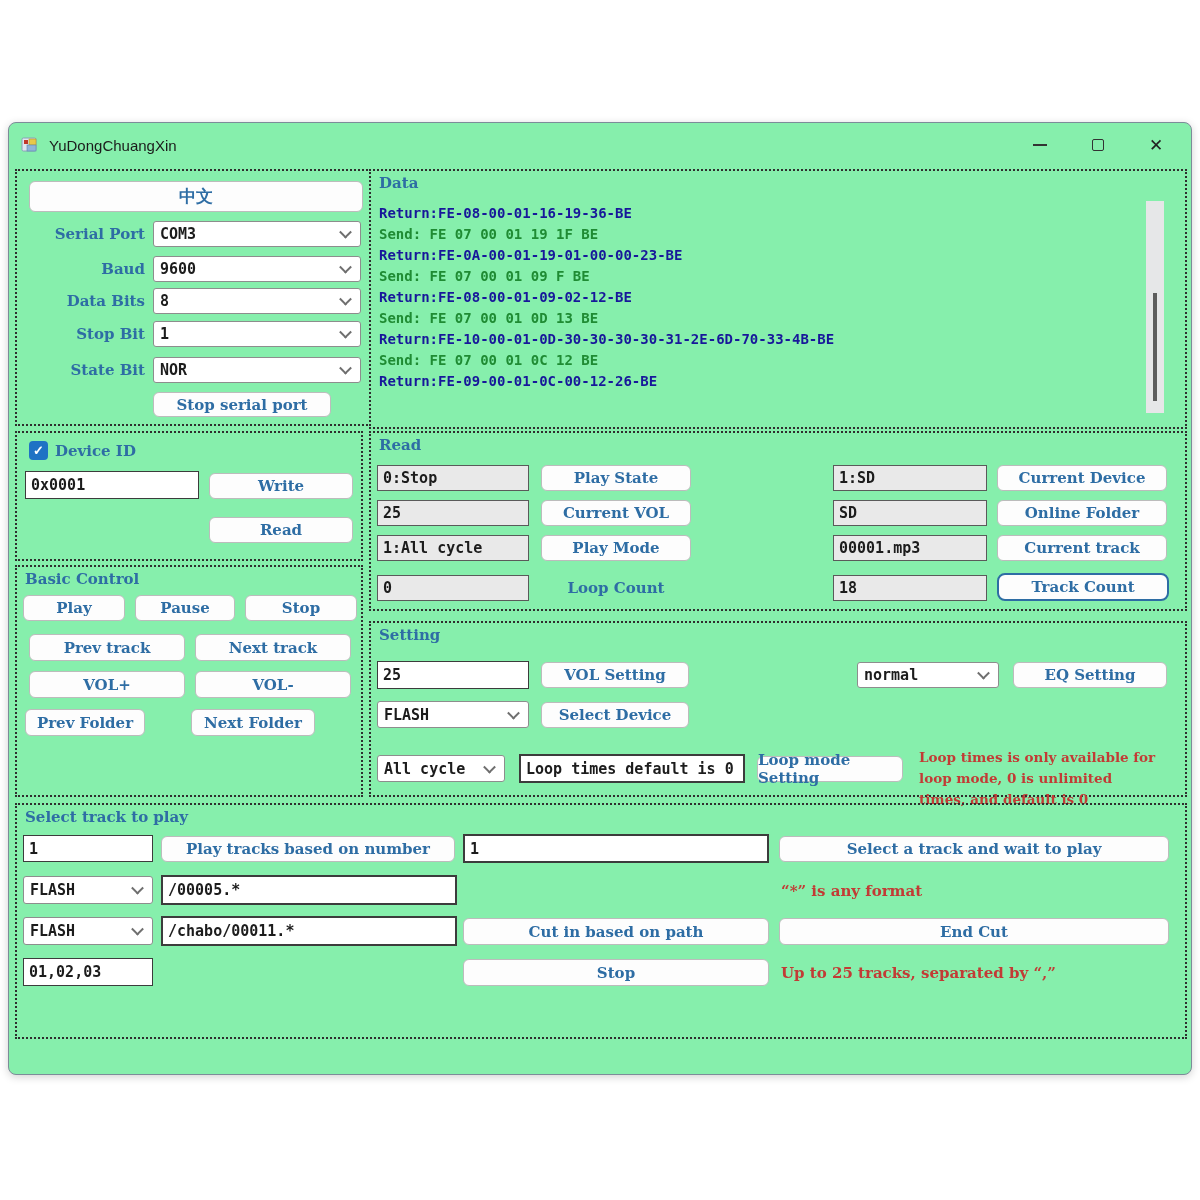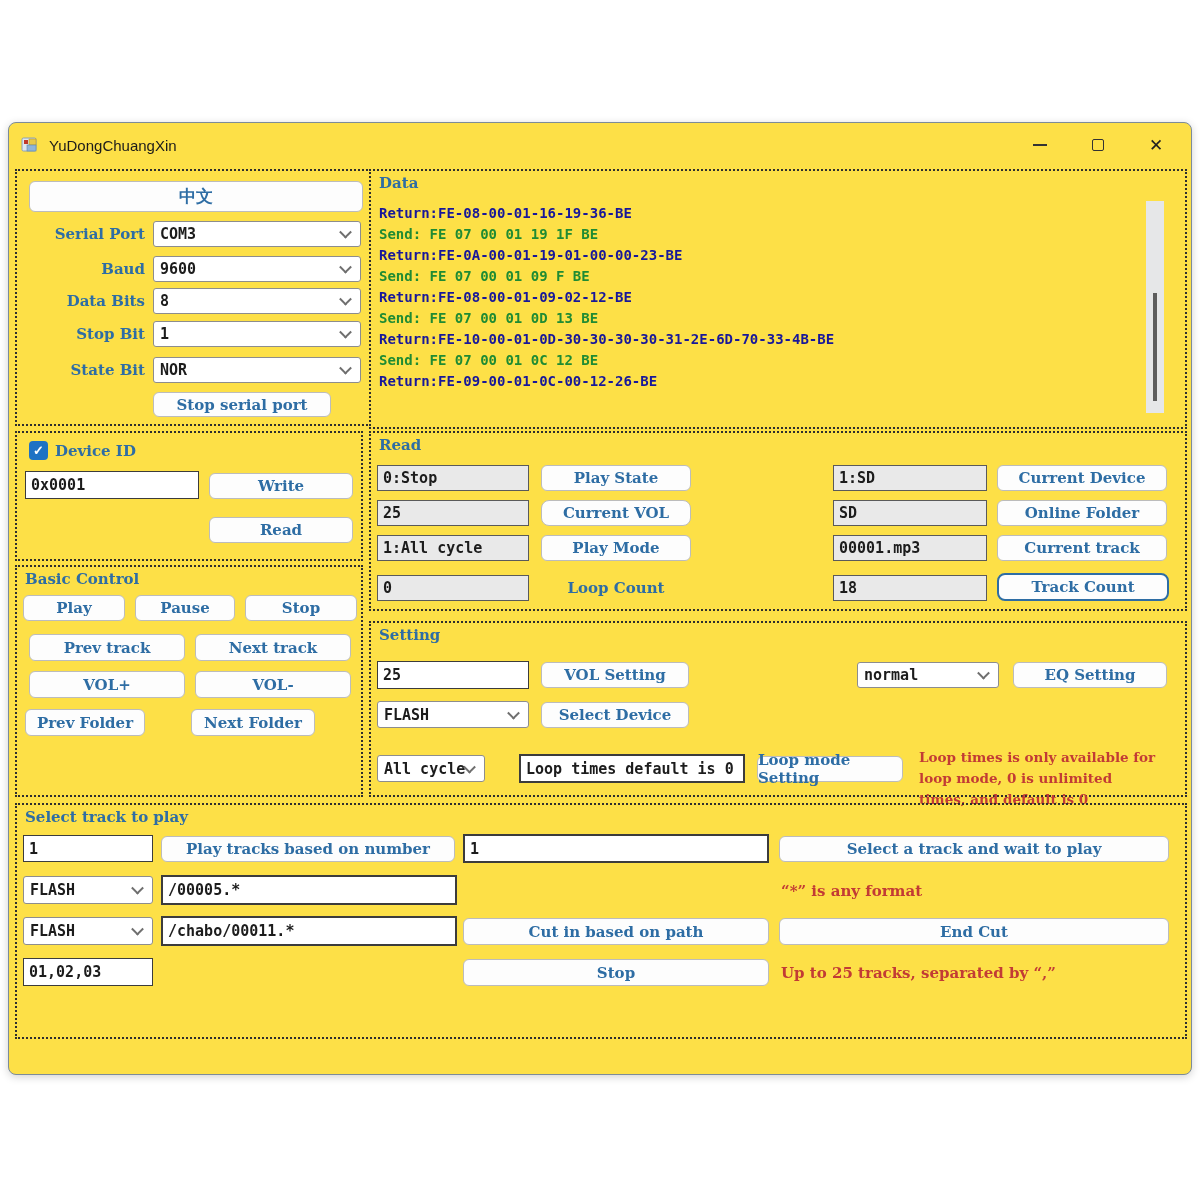--- a/index.html
+++ b/index.html
@@ -1,20 +1,20 @@
 <!DOCTYPE html>
 <html><head>
 <meta charset="utf-8">
 <style>
   * { margin:0; padding:0; box-sizing:border-box; }
   html,body { width:1200px; height:1200px; background:#ffffff; font-family:"Liberation Sans", sans-serif; }
   .stage { position:relative; width:1200px; height:1200px; background:#ffffff; overflow:hidden; }
 
   .win { position:absolute; left:8px; top:122px; width:1184px; height:953px;
-         background:#fde047; border:1px solid #7d8c99; border-radius:8px;
+         background:#86efac; border:1px solid #7d8c99; border-radius:8px;
          box-shadow:0 2px 8px rgba(0,0,0,0.18); }
 
   .titlebar { position:absolute; left:0; top:0; width:100%; height:44px; display:flex; align-items:center; }
   .title-text { font-size:15px; color:#1b1b1b; margin-left:8px; }
   .app-icon { width:20px; height:20px; margin-left:12px; }
   .win-btns { position:absolute; right:6px; top:0; height:44px; display:flex; }
   .wbtn { width:58px; height:44px; display:flex; align-items:center; justify-content:center; }
   .glyph-min { width:14px; height:0; border-top:2px solid #333; }
   .glyph-max { width:12px; height:12px; border:1.8px solid #333; border-radius:2px; }
   .glyph-close { font-size:17px; color:#222; line-height:1; }
@@ -151,21 +151,21 @@
 
     <div class="panel" style="left:360px; top:308px; width:818px; height:180px;">
       <div class="ptitle">Read</div>
 
       <div class="tb" style="left:6px; top:32px; width:152px; height:26px;">0:Stop</div>
       <div class="btn" style="left:170px; top:32px; width:150px; height:26px;">Play State</div>
       <div class="tb" style="left:462px; top:32px; width:154px; height:26px;">1:SD</div>
       <div class="btn" style="left:626px; top:32px; width:170px; height:26px;">Current Device</div>
 
       <div class="tb" style="left:6px; top:67px; width:152px; height:26px;">25</div>
-      <div class="btn" style="left:170px; top:67px; width:150px; height:26px;border-radius:8px;">Current VOL</div>
+      <div class="btn" style="left:170px; top:67px; width:150px; height:26px;">Current VOL</div>
       <div class="tb" style="left:462px; top:67px; width:154px; height:26px;">SD</div>
       <div class="btn" style="left:626px; top:67px; width:170px; height:26px;">Online Folder</div>
 
       <div class="tb" style="left:6px; top:102px; width:152px; height:26px;">1:All cycle</div>
       <div class="btn" style="left:170px; top:102px; width:150px; height:26px;">Play Mode</div>
       <div class="tb" style="left:462px; top:102px; width:154px; height:26px;">00001.mp3</div>
       <div class="btn" style="left:626px; top:102px; width:170px; height:26px;">Current track</div>
 
       <div class="tb" style="left:6px; top:142px; width:152px; height:26px;">0</div>
       <div class="lbl-plain" style="left:170px; top:142px; width:150px; height:26px;">Loop Count</div>
@@ -197,21 +197,21 @@
         <i class="chev"></i>
       </div>
       <div class="btn" style="left:642px; top:39px; width:154px; height:26px;">EQ Setting</div>
 
       <div class="sel" style="left:6px; top:78px; width:152px; height:27px;">
         <span>FLASH</span>
         <i class="chev"></i>
       </div>
       <div class="btn" style="left:170px; top:79px; width:148px; height:26px;">Select Device</div>
 
-      <div class="sel" style="left:6px; top:132px; width:108px; height:27px;">
+      <div class="sel" style="left:6px; top:132px; width:128px; height:27px;">
         <span>All cycle</span>
         <i class="chev"></i>
       </div>
       <div class="tb tb-white tb-dark" style="left:148px; top:131px; width:226px; height:29px;">Loop times default is 0</div>
       <div class="btn" style="left:386px; top:133px; width:146px; height:26px;">Loop mode Setting</div>
       <div class="note" style="left:548px; top:124px; width:242px;">Loop times is only available for loop mode, 0 is unlimited times, and default is 0</div>
     </div>
 
     <div class="panel" style="left:6px; top:680px; width:1172px; height:236px;">
       <div class="ptitle">Select track to play</div>

